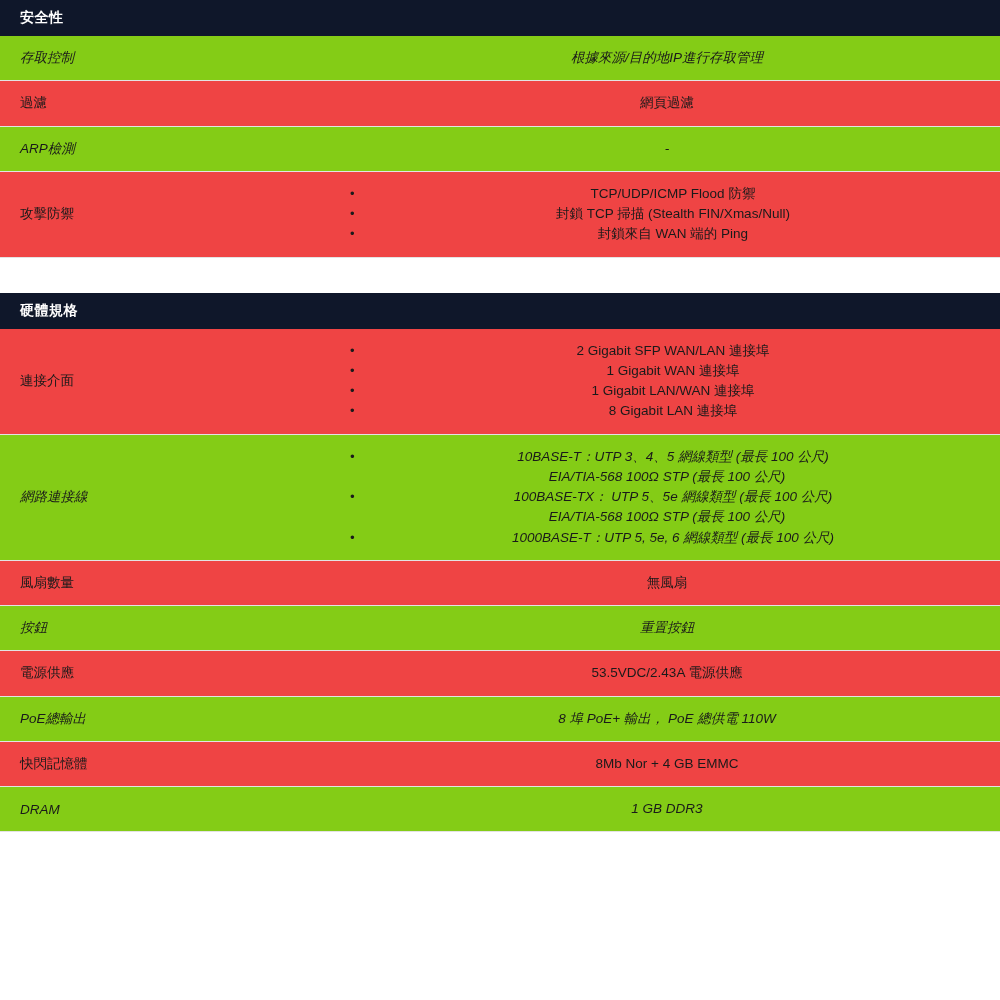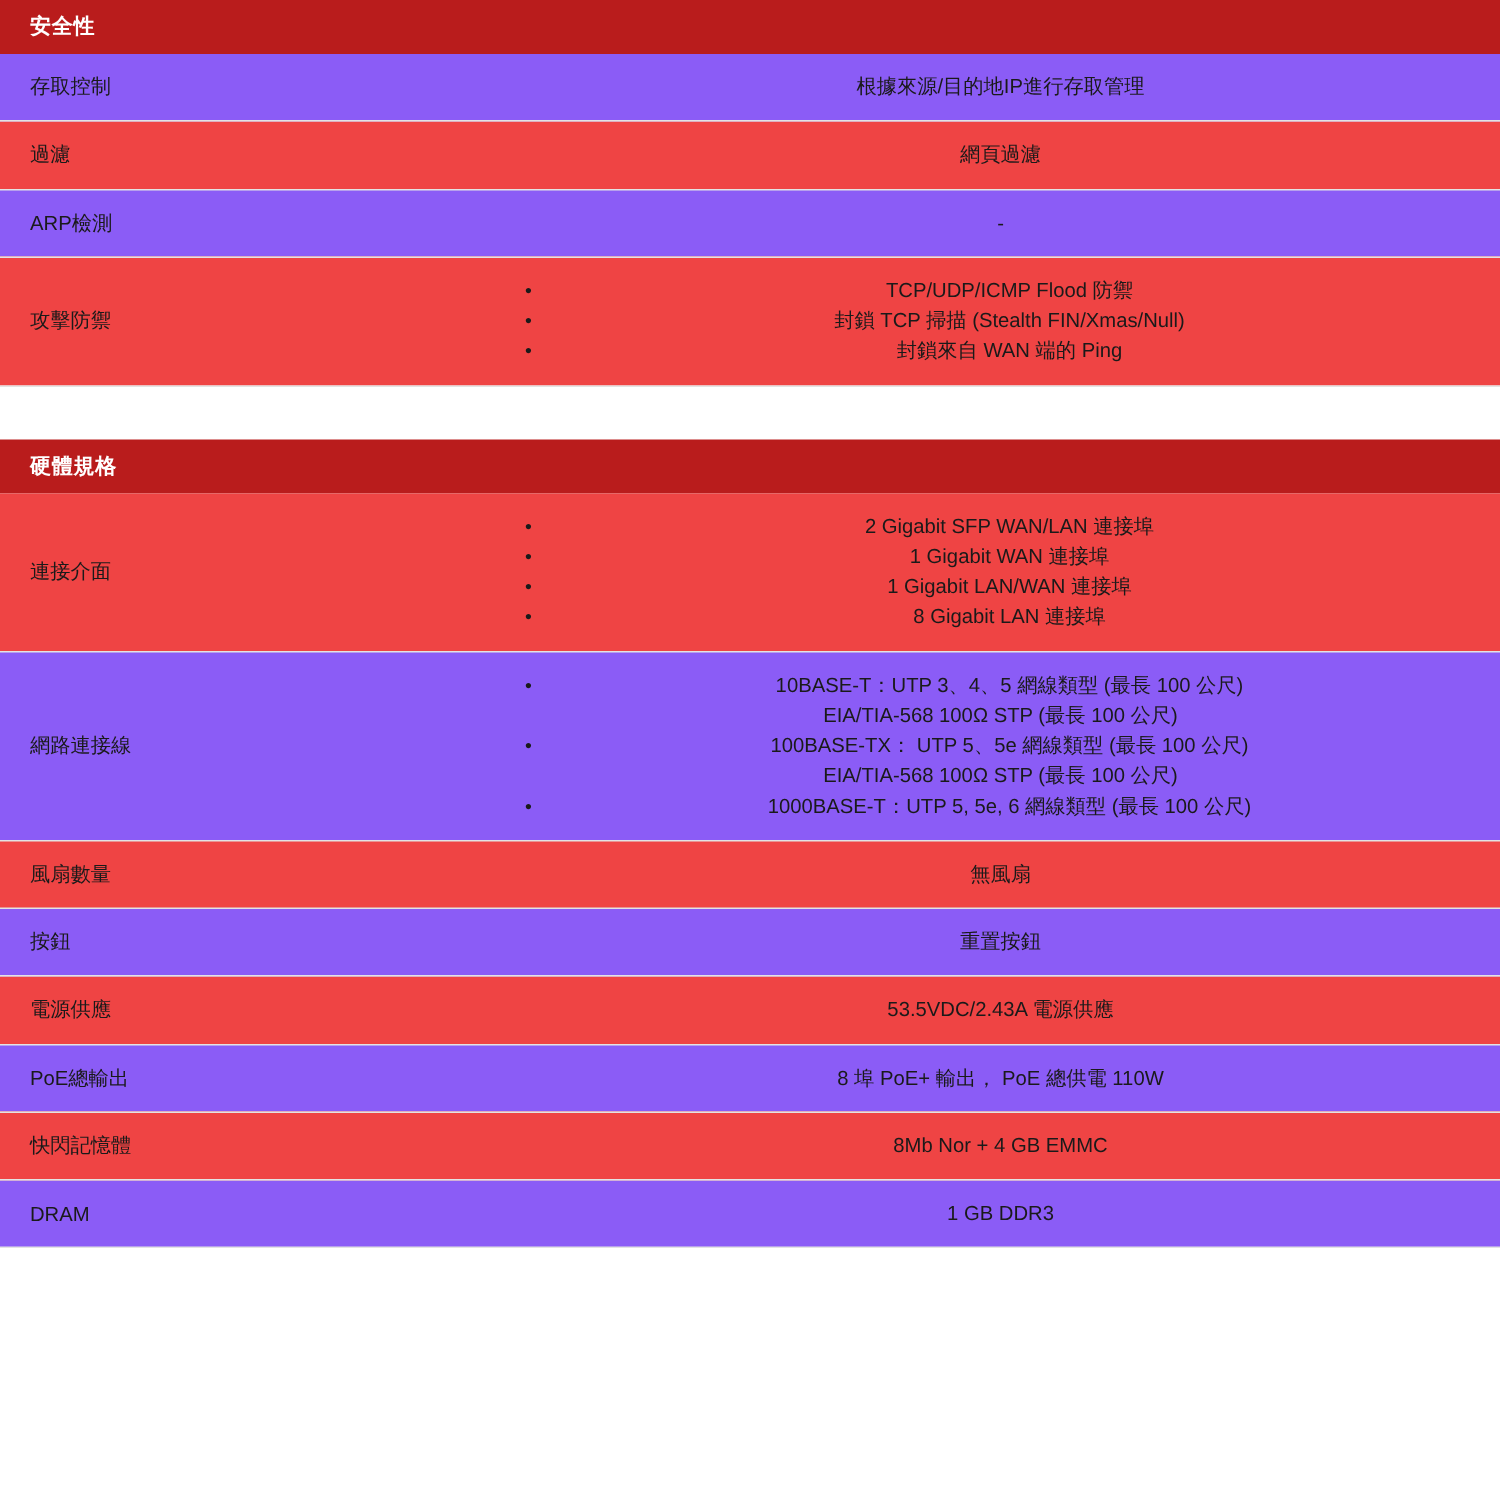--- a/index.html
+++ b/index.html
@@ -6,21 +6,21 @@
   html, body {
     margin: 0; padding: 0;
     width: 1000px; height: 1000px;
     background: #ffffff;
     font-family: "Liberation Sans", sans-serif;
     overflow: hidden;
   }
   .page { width: 1000px; }
 
   .section-header {
-    background: #b91c1c;
+    background: #0f172a;
     color: #ffffff;
     font-size: 14px;
     font-weight: bold;
     padding: 9px 0 9px 20px;
     letter-spacing: 0.5px;
   }
 
   .spec-table {
     width: 100%;
     border-collapse: collapse;
@@ -39,21 +39,21 @@
     width: 330px;
     padding-left: 20px;
     padding-right: 12px;
   }
   .spec-table td.value {
     padding-left: 20px;
     padding-right: 16px;
     line-height: 1.55;
     text-align: center;
   }
-  .row-alt td { background: #8b5cf6; }
+  .row-alt td { background: #84cc16; font-style: italic; }
   .row-plain td { background: #ef4444; }
 
   .gap {
     height: 35px;
     background: #ffffff;
   }
 
   ul.bullets {
     margin: 0;
     padding: 0;

